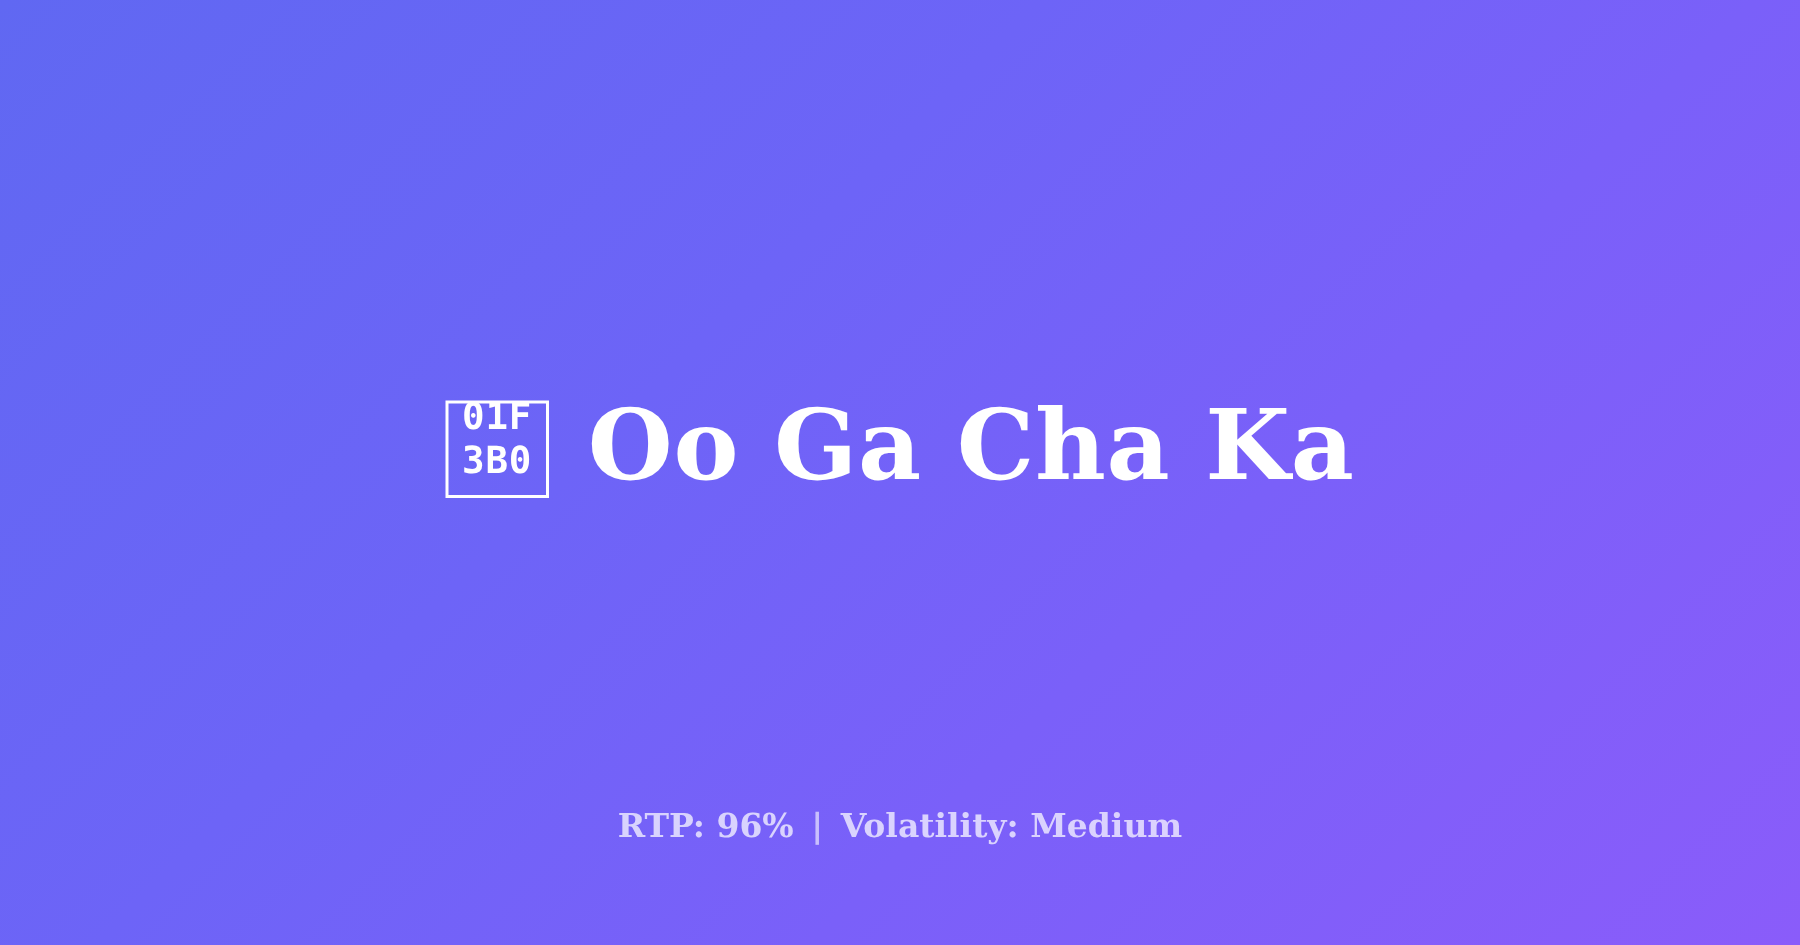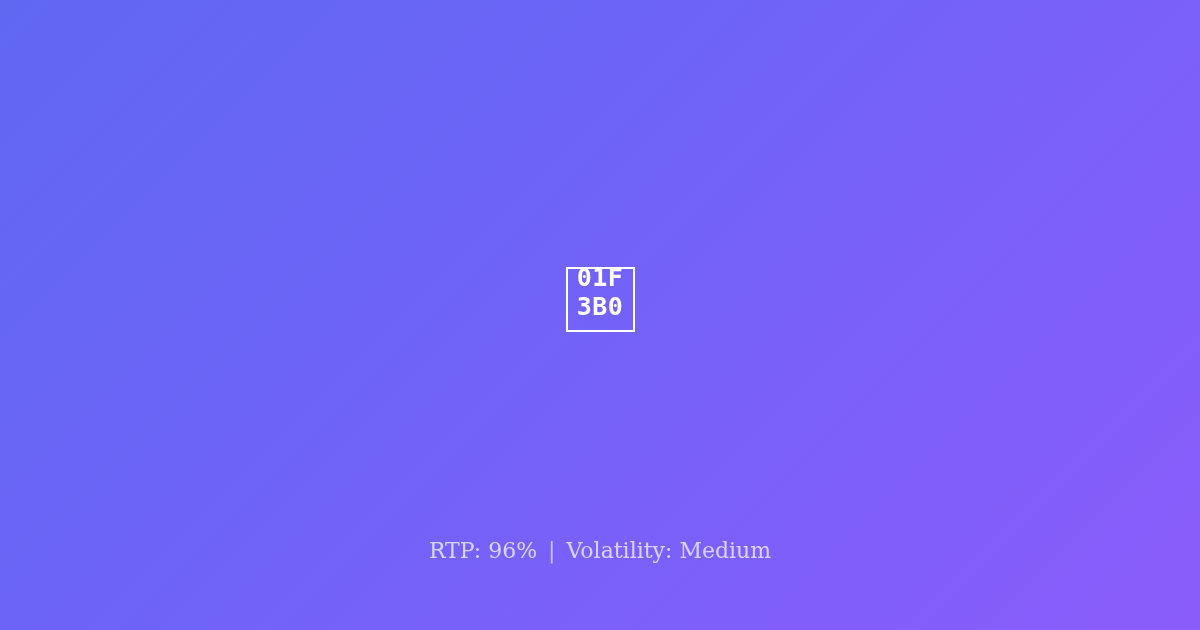--- a/index.html
+++ b/index.html
@@ -90,21 +90,21 @@
   }
 
   
   #game-stats {
     position: absolute;
     left: 0;
     right: 0;
     bottom: 66px;
     text-align: center;
     font-family: "DejaVu Serif", "Liberation Serif", serif;
-    font-weight: 400;
+    font-weight: 700;
     font-size: 22px;
     line-height: 1.2;
     color: rgba(255, 255, 255, 0.72);
     white-space: nowrap;
   }
   #game-stats .stat-sep {
     padding: 0 4px;
     color: rgba(255, 255, 255, 0.6);
   }
 </style>
@@ -115,20 +115,21 @@
 
   <div id="hero-block">
 
     <div id="title-row">
 
       <span id="game-icon">
         <span class="tofu-row">01F</span>
         <span class="tofu-row">3B0</span>
       </span>
 
+      <h1 id="game-title">Oo Ga Cha Ka</h1>
 
     </div>
 
 
   </div>
 
   <div id="game-stats">
     <span>RTP:</span>
     <span>96%</span>
     <span class="stat-sep">|</span>

